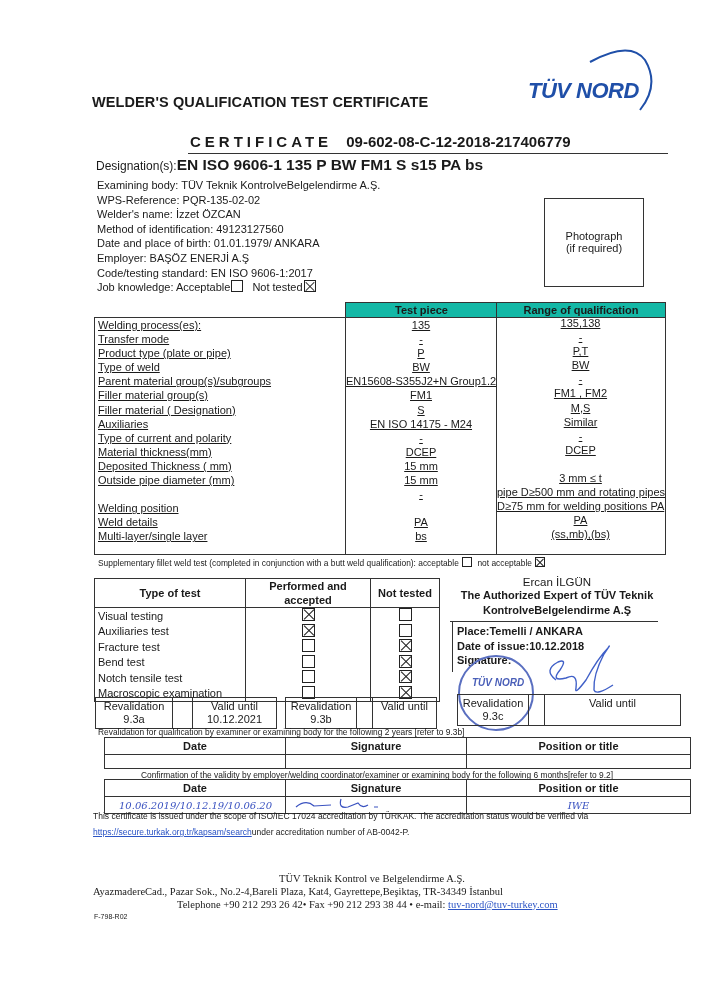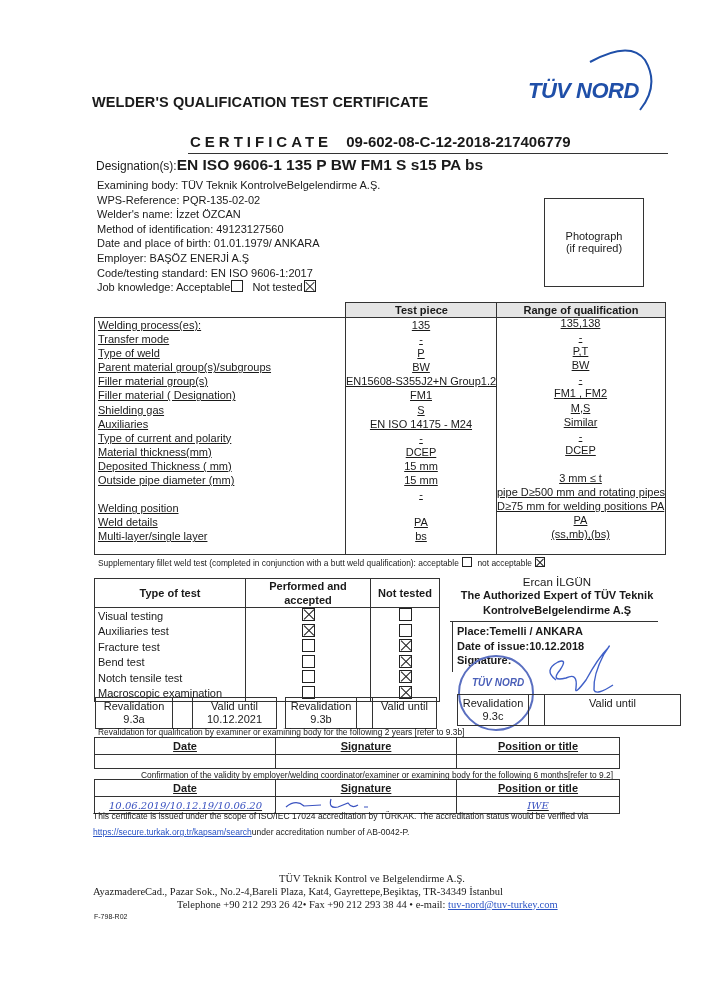--- a/index.html
+++ b/index.html
@@ -22,21 +22,21 @@
     .cbox { display: inline-block; width: 10px; height: 10px; border: 1px solid #222; vertical-align: -1px; position: relative; margin-left: 1px; background: #fff; }
     .cbox.x::before, .cbox.x::after { content: ""; position: absolute; left: -1px; top: 4.5px; width: 12px; height: 1px; background: #222; }
     .cbox.x::before { transform: rotate(45deg); }
     .cbox.x::after { transform: rotate(-45deg); }
 
     .photo { left: 544px; top: 198px; width: 98px; height: 87px; border: 1px solid #333; font-size: 11px; text-align: center; }
     .photo span { display: block; }
     .photo .p1 { margin-top: 31px; }
 
     
-    .mt-head { top: 302px; height: 14px; background: #e5e5e5; border: 1px solid #333; font-size: 11px; font-weight: bold; text-align: center; line-height: 14px; }
+    .mt-head { top: 302px; height: 14px; background: #14b8a6; border: 1px solid #333; font-size: 11px; font-weight: bold; text-align: center; line-height: 14px; }
     .mt-rows { font-size: 11px; line-height: 14.1px; text-decoration: underline; }
     .mt-rows div { height: 14.1px; white-space: nowrap; }
     .mt-c { text-align: center; }
 
     .supp { left: 98px; top: 557px; font-size: 8.4px; white-space: nowrap; }
     .supp .cbox { width: 8px; height: 8px; }
     .supp .cbox.x::before, .supp .cbox.x::after { width: 10px; top: 3.5px; }
 
     
     .tt { left: 94px; top: 578px; width: 346px; border-collapse: collapse; font-size: 11px; }
@@ -57,21 +57,21 @@
     .stamp { left: 458px; top: 655px; width: 72px; height: 72px; border: 2px solid #5a6fc0; border-radius: 50%; color: #4a5fb8; }
     .stamp-text { position: absolute; left: 12px; top: 20px; font-size: 10px; font-weight: bold; font-style: italic; }
     .sig { left: 538px; top: 640px; width: 80px; height: 60px; }
 
     
     .rv { top: 697px; height: 30px; border: 1px solid #333; font-size: 11px; text-align: center; }
     .rv .cell { position: absolute; top: 0; height: 30px; line-height: 13px; padding-top: 2px; box-sizing: border-box; }
     .rv .sep { position: absolute; top: 0; width: 1px; height: 30px; background: #333; }
 
     .rv-note { left: 98px; top: 727px; font-size: 8.4px; white-space: nowrap; }
-    .sig-table { left: 94px; border-collapse: collapse; font-size: 11px; width: 526px; text-decoration: underline; }
+    .sig-table { left: 104px; border-collapse: collapse; font-size: 11px; width: 587px; }
     .sig-table th { border: 1px solid #333; font-weight: bold; height: 16px; padding: 0; }
     .sig-table td { border: 1px solid #333; height: 13px; padding: 0; font-size: 10px; }
     .conf-note { left: 98px; top: 770px; font-size: 8.4px; white-space: nowrap; margin-left: 43px; }
     .hand { color: #3a52c0; font-style: italic; font-family: "DejaVu Serif", serif; }
 
     .scope { left: 93px; top: 808px; font-size: 8.5px; line-height: 16px; white-space: nowrap; }
     .scope a { color: #2b54c5; text-decoration: underline; }
 
     .footer { left: 82px; top: 872px; width: 520px; font-family: "Liberation Serif", serif; font-size: 10.5px; line-height: 13px; }
     .footer .l1 { text-align: center; padding-left: 60px; }
@@ -122,25 +122,25 @@
 
 <div class="abs mt-head" style="left:345px;width:151px;">Test piece</div>
 <div class="abs mt-head" style="left:496px;width:168px;">Range of qualification</div>
 <div class="abs" style="left:94px;top:317px;width:570px;height:236px;border:1px solid #333;"></div>
 <div class="abs" style="left:345px;top:317px;width:1px;height:238px;background:#333;"></div>
 <div class="abs" style="left:496px;top:317px;width:1px;height:238px;background:#333;"></div>
 
 <div class="abs mt-rows" style="left:98px;top:318px;width:245px;" id="mt-labels">
     <div>Welding process(es):</div>
     <div>Transfer mode</div>
+    <div>Product type (plate or pipe)</div>
     <div>Type of weld</div>
     <div>Parent material group(s)/subgroups</div>
     <div>Filler material group(s)</div>
     <div>Filler material ( Designation)</div>
-    <div>Shielding gas</div>
     <div>Auxiliaries</div>
     <div>Type of current and polarity</div>
     <div>Material thickness(mm)</div>
     <div>Deposited Thickness ( mm)</div>
     <div>Outside pipe diameter (mm)</div>
     <div></div>
     <div>Welding position</div>
     <div>Weld details</div>
     <div>Multi-layer/single layer</div>
   </div>

